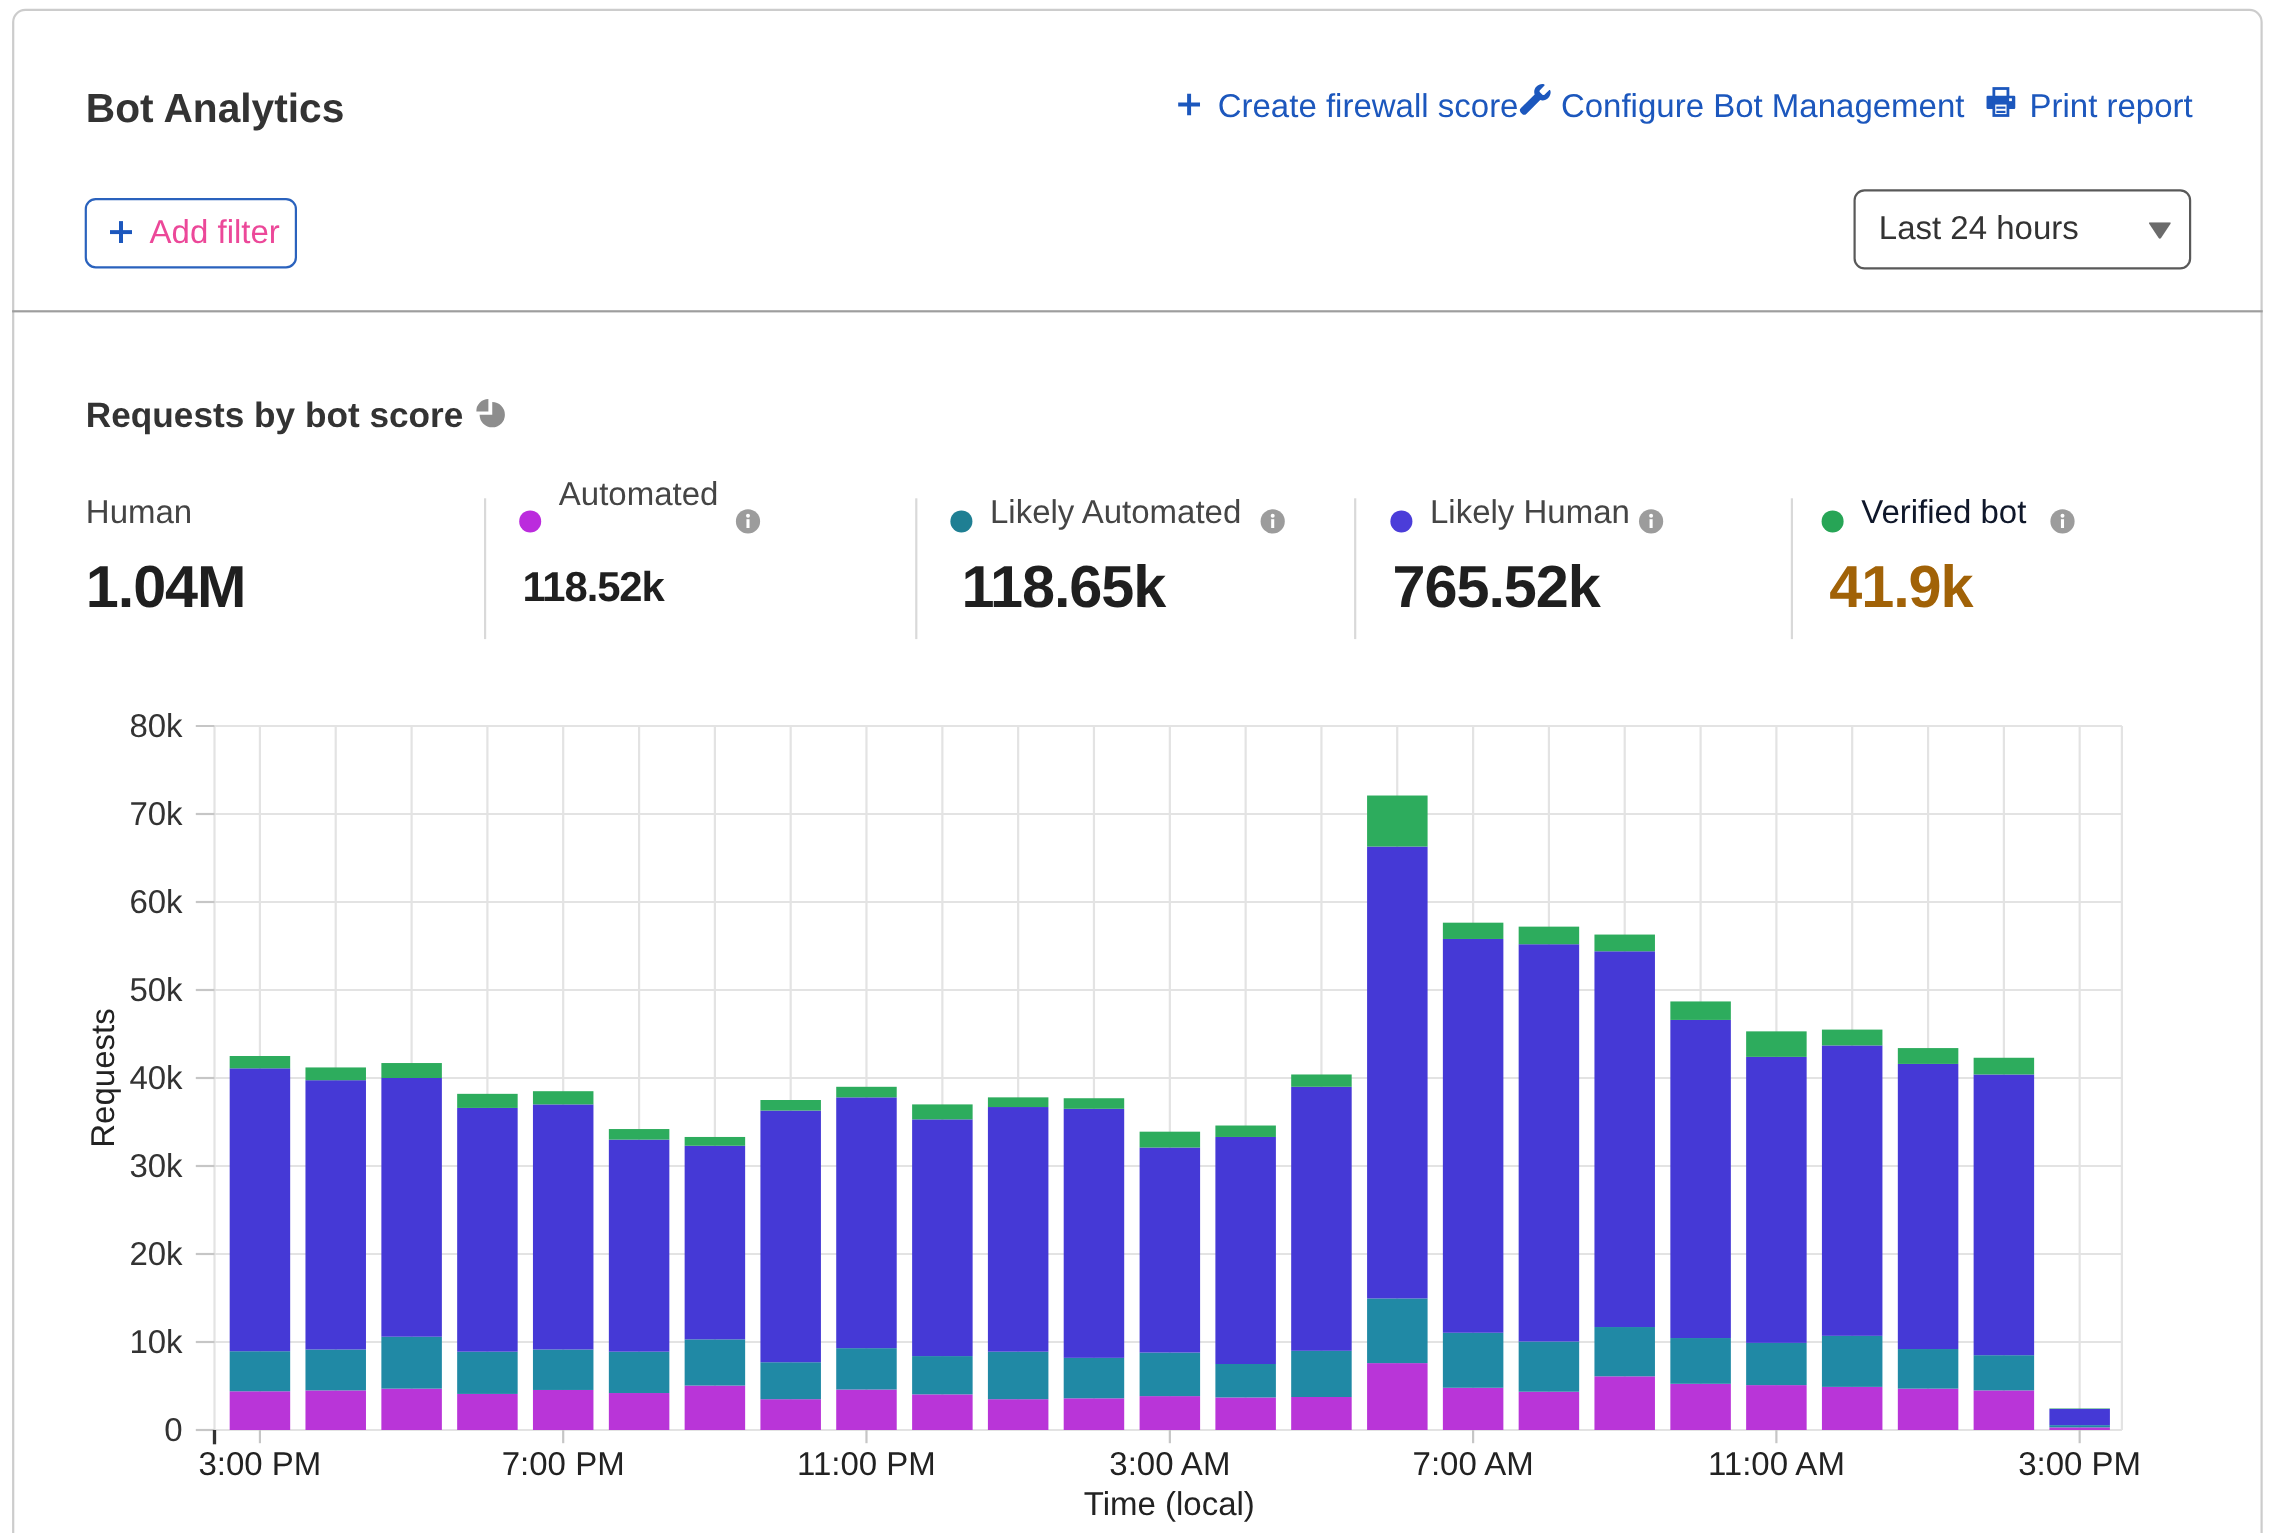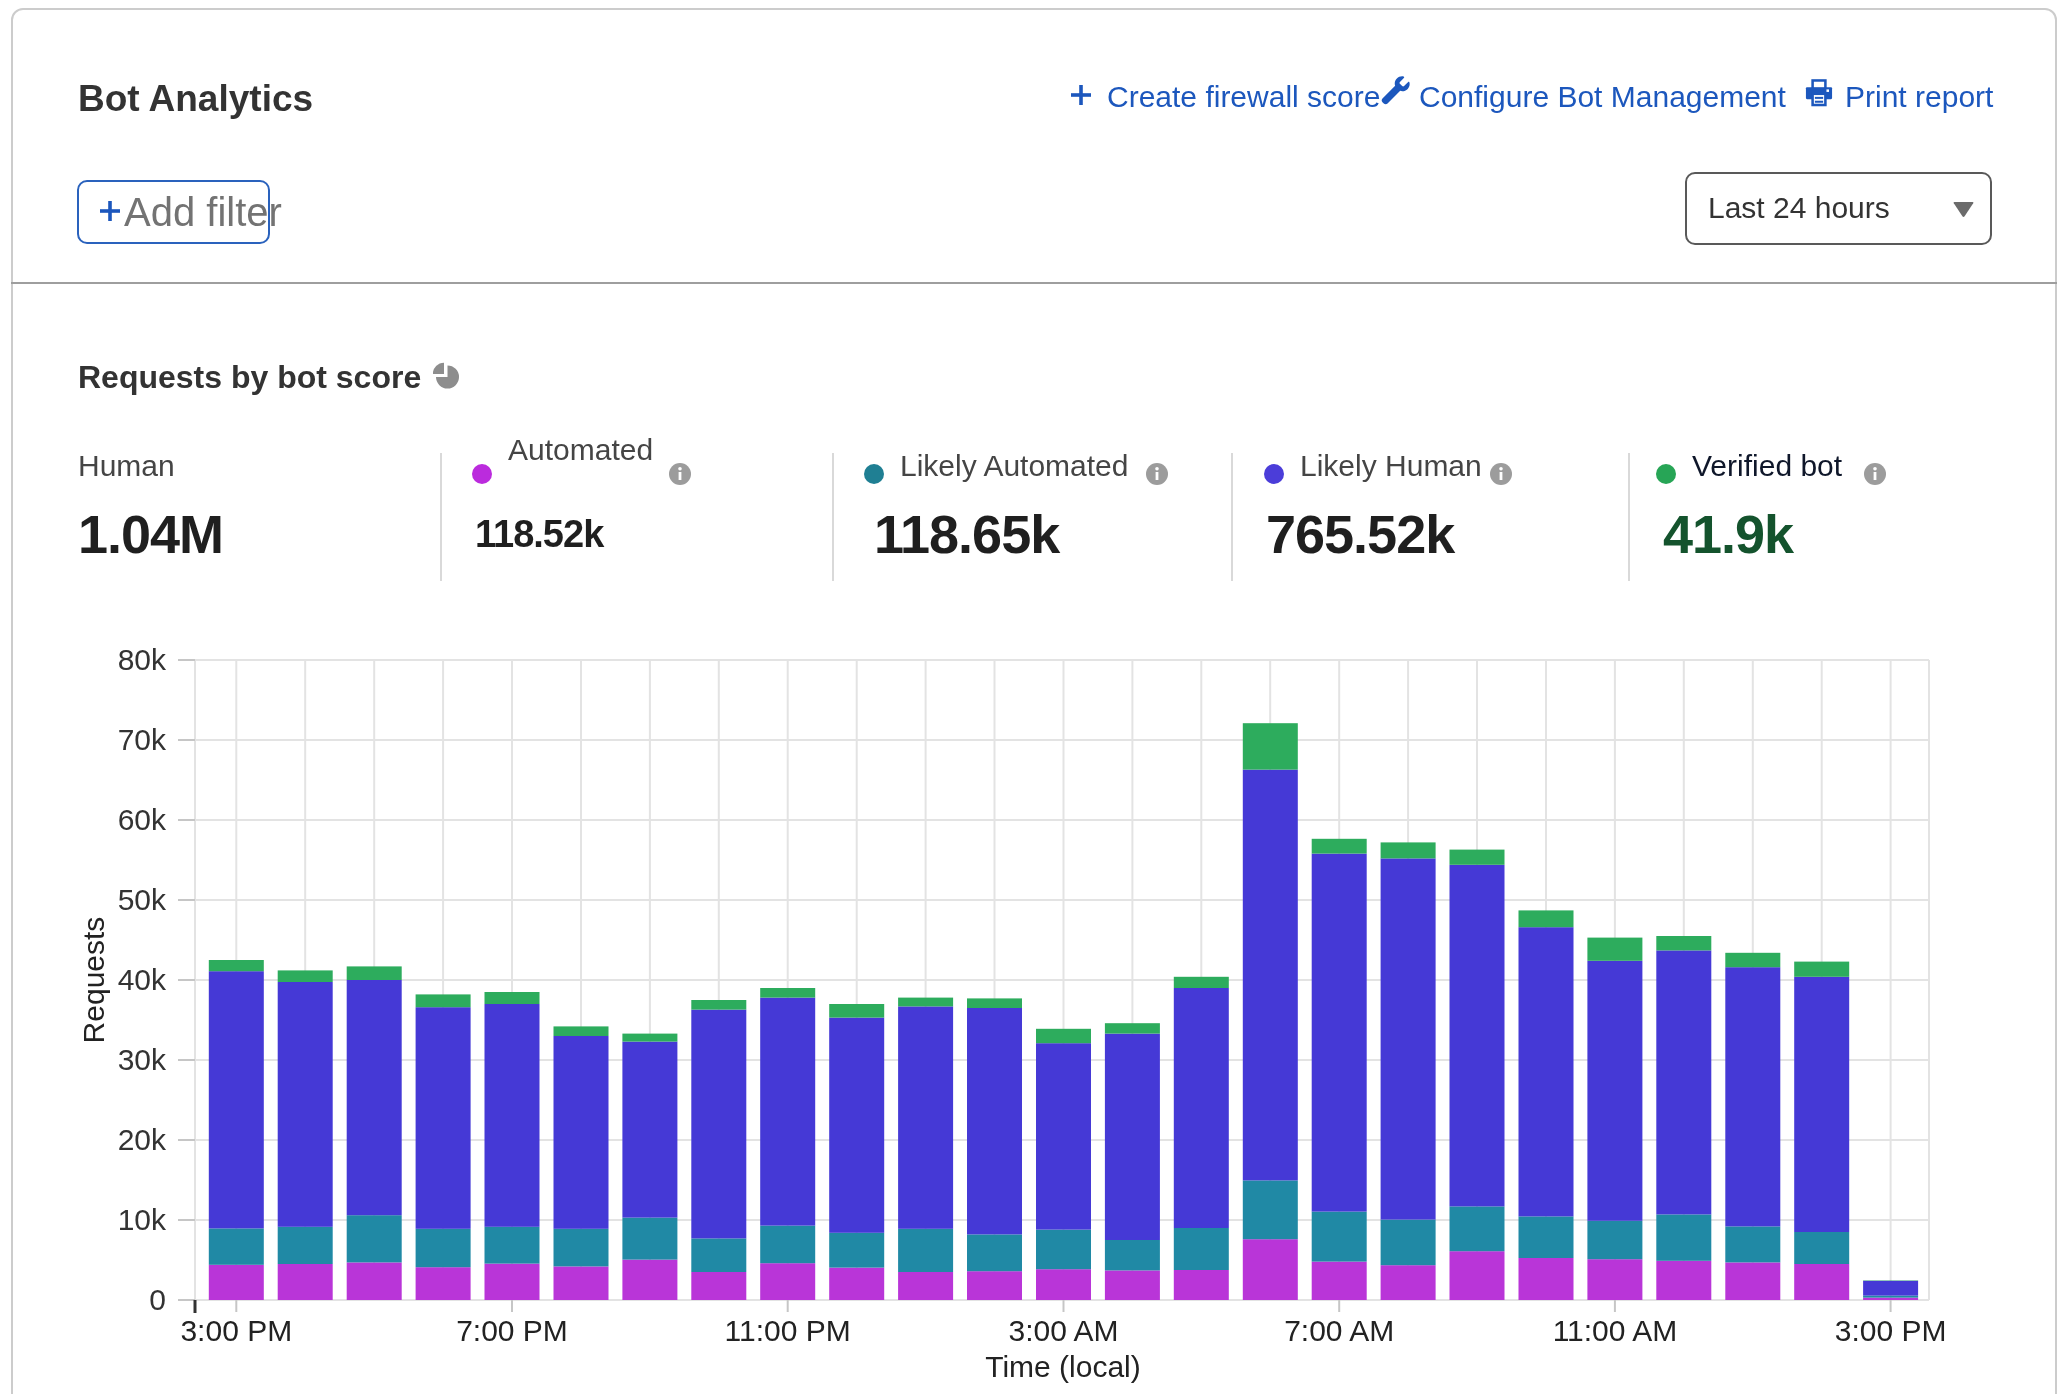--- a/index.html
+++ b/index.html
@@ -30,21 +30,21 @@
     <rect x="8.9" y="14.9" width="6.2" height="1.5" fill="#1c57bd"></rect>
     <rect x="8.9" y="17.8" width="6.2" height="1.5" fill="#1c57bd"></rect>
   </svg>
 <div class="abs" style="left:1845px;top:81px;font-size:30px;color:#1c57bd;line-height:32px">Print report</div>
 
 <div class="abs" style="left:77px;top:180px;width:193px;height:64px;border:2px solid #2a62bd;border-radius:10px"></div>
 <svg width="20" height="20" viewBox="0 0 20 20" style="position:absolute;left:100px;top:201px">
     <line x1="10.0" y1="0" x2="10.0" y2="20" stroke="#1c57bd" stroke-width="3.6"></line>
     <line x1="0" y1="10.0" x2="20" y2="10.0" stroke="#1c57bd" stroke-width="3.6"></line>
   </svg>
-<div class="abs" style="left:124px;top:196px;font-size:40px;color:#737373;line-height:32px">Add filter</div>
+<div class="abs" style="left:136px;top:196px;font-size:30px;color:#ec4899;line-height:32px">Add filter</div>
 
 <div class="abs" style="left:1685px;top:172px;width:307px;height:73px;border:2px solid #595959;border-radius:10px"></div>
 <div class="abs" style="left:1708px;top:192px;font-size:30px;color:#333;line-height:32px">Last 24 hours</div>
 <svg width="21" height="16" viewBox="0 0 21 16" class="abs" style="left:1953px;top:202px">
     <path fill="#6b6b6b" d="M1.5 0 L19.5 0 Q21 0 20.2 1.3 L11.6 14.3 Q10.5 15.8 9.4 14.3 L0.8 1.3 Q0 0 1.5 0 Z"></path>
   </svg>
 
 <div class="abs" style="left:78px;top:359px;font-size:32px;font-weight:700;color:#333;line-height:36px">Requests by bot score</div>
 <svg width="30" height="30" viewBox="0 0 30 30" style="position:absolute;left:433px;top:362px">
     <path fill="#8d8d8d" d="M14.5 15 L14.5 3.5 A11.5 11.5 0 1 1 3 15 Z"></path>
@@ -81,21 +81,21 @@
   </svg>
 <div style="position:absolute;left:1266px;top:507px;font-size:54px;font-weight:700;color:#1f1f1f;line-height:54px;letter-spacing:-1px">765.52k</div>
 <div style="position:absolute;left:1628px;top:453px;width:2px;height:128px;background:#d9d9d9"></div>
 <div style="position:absolute;left:1692px;top:450px;font-size:30px;color:#0f172a;line-height:32px">Verified bot</div>
 <div style="position:absolute;left:1656px;top:464px;width:20px;height:20px;border-radius:50%;background:#27a556"></div>
 <svg width="24" height="24" viewBox="0 0 24 24" style="position:absolute;left:1863px;top:462px">
     <circle cx="12" cy="12" r="11" fill="#9c9c9c"></circle>
     <rect x="10.6" y="10" width="2.8" height="8" fill="#fff"></rect>
     <circle cx="12" cy="6.8" r="1.8" fill="#fff"></circle>
   </svg>
-<div style="position:absolute;left:1663px;top:507px;font-size:54px;font-weight:700;color:#14532d;line-height:54px;letter-spacing:-1px">41.9k</div>
+<div style="position:absolute;left:1663px;top:507px;font-size:54px;font-weight:700;color:#a16207;line-height:54px;letter-spacing:-1px">41.9k</div>
 
 <svg class="abs" style="left:0;top:620px" width="2070" height="774" viewBox="0 620 2070 774" font-family="Liberation Sans, sans-serif">
 <line x1="195.0" y1="1300.0" x2="1929.0" y2="1300.0" stroke="#e3e3e3" stroke-width="2"></line>
 <line x1="195.0" y1="1220.0" x2="1929.0" y2="1220.0" stroke="#e3e3e3" stroke-width="2"></line>
 <line x1="195.0" y1="1140.0" x2="1929.0" y2="1140.0" stroke="#e3e3e3" stroke-width="2"></line>
 <line x1="195.0" y1="1060.0" x2="1929.0" y2="1060.0" stroke="#e3e3e3" stroke-width="2"></line>
 <line x1="195.0" y1="980.0" x2="1929.0" y2="980.0" stroke="#e3e3e3" stroke-width="2"></line>
 <line x1="195.0" y1="900.0" x2="1929.0" y2="900.0" stroke="#e3e3e3" stroke-width="2"></line>
 <line x1="195.0" y1="820.0" x2="1929.0" y2="820.0" stroke="#e3e3e3" stroke-width="2"></line>
 <line x1="195.0" y1="740.0" x2="1929.0" y2="740.0" stroke="#e3e3e3" stroke-width="2"></line>

